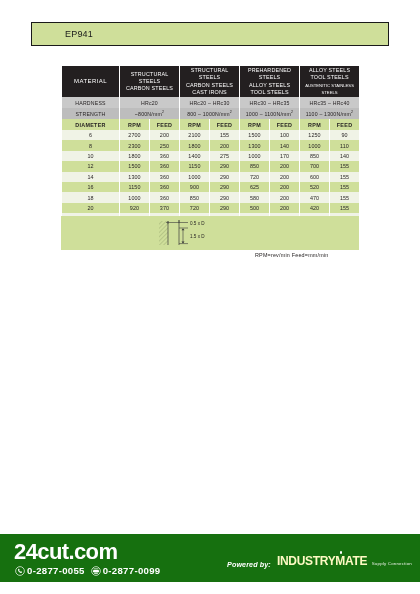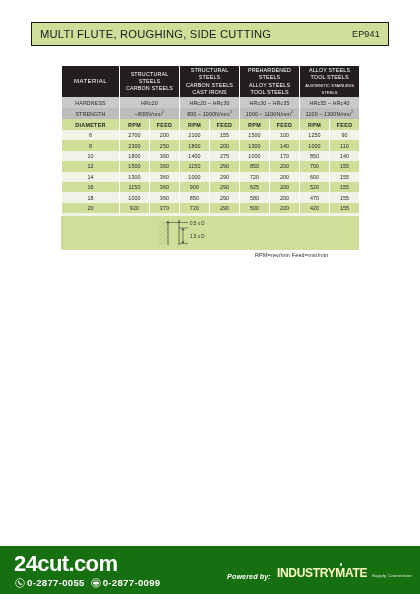--- a/index.html
+++ b/index.html
@@ -111,21 +111,21 @@
     left:255px; top:252px;
     font-size:5.4px;
     color:#231f20;
     letter-spacing:0.2px;
     white-space:nowrap;
   }
 
   
   #footer{
     position:absolute;
-    left:0; bottom:0;
+    left:0; bottom:12px;
     width:420px; height:48px;
     background:#16700f;
     color:#ffffff;
   }
   #brand{
     position:absolute;
     left:14px; top:5px;
     font-size:22px;
     font-weight:bold;
     letter-spacing:-0.6px;
@@ -180,21 +180,20 @@
     font-size:4.4px;
     color:#e6efe2;
     letter-spacing:0.2px;
     margin-top:0px;
   }
 </style>
 </head>
 <body>
 
 <div id="title-bar">
-  <span class="t-left">MULTI FLUTE,  ROUGHING, SIDE CUTTING</span>
   <span class="t-right">EP941</span>
 </div>
 
 <table id="spec-table">
   <colgroup>
     <col style="width:58px">
     <col style="width:30px">
       <col style="width:30px">
     <col style="width:30px">
       <col style="width:30px">

